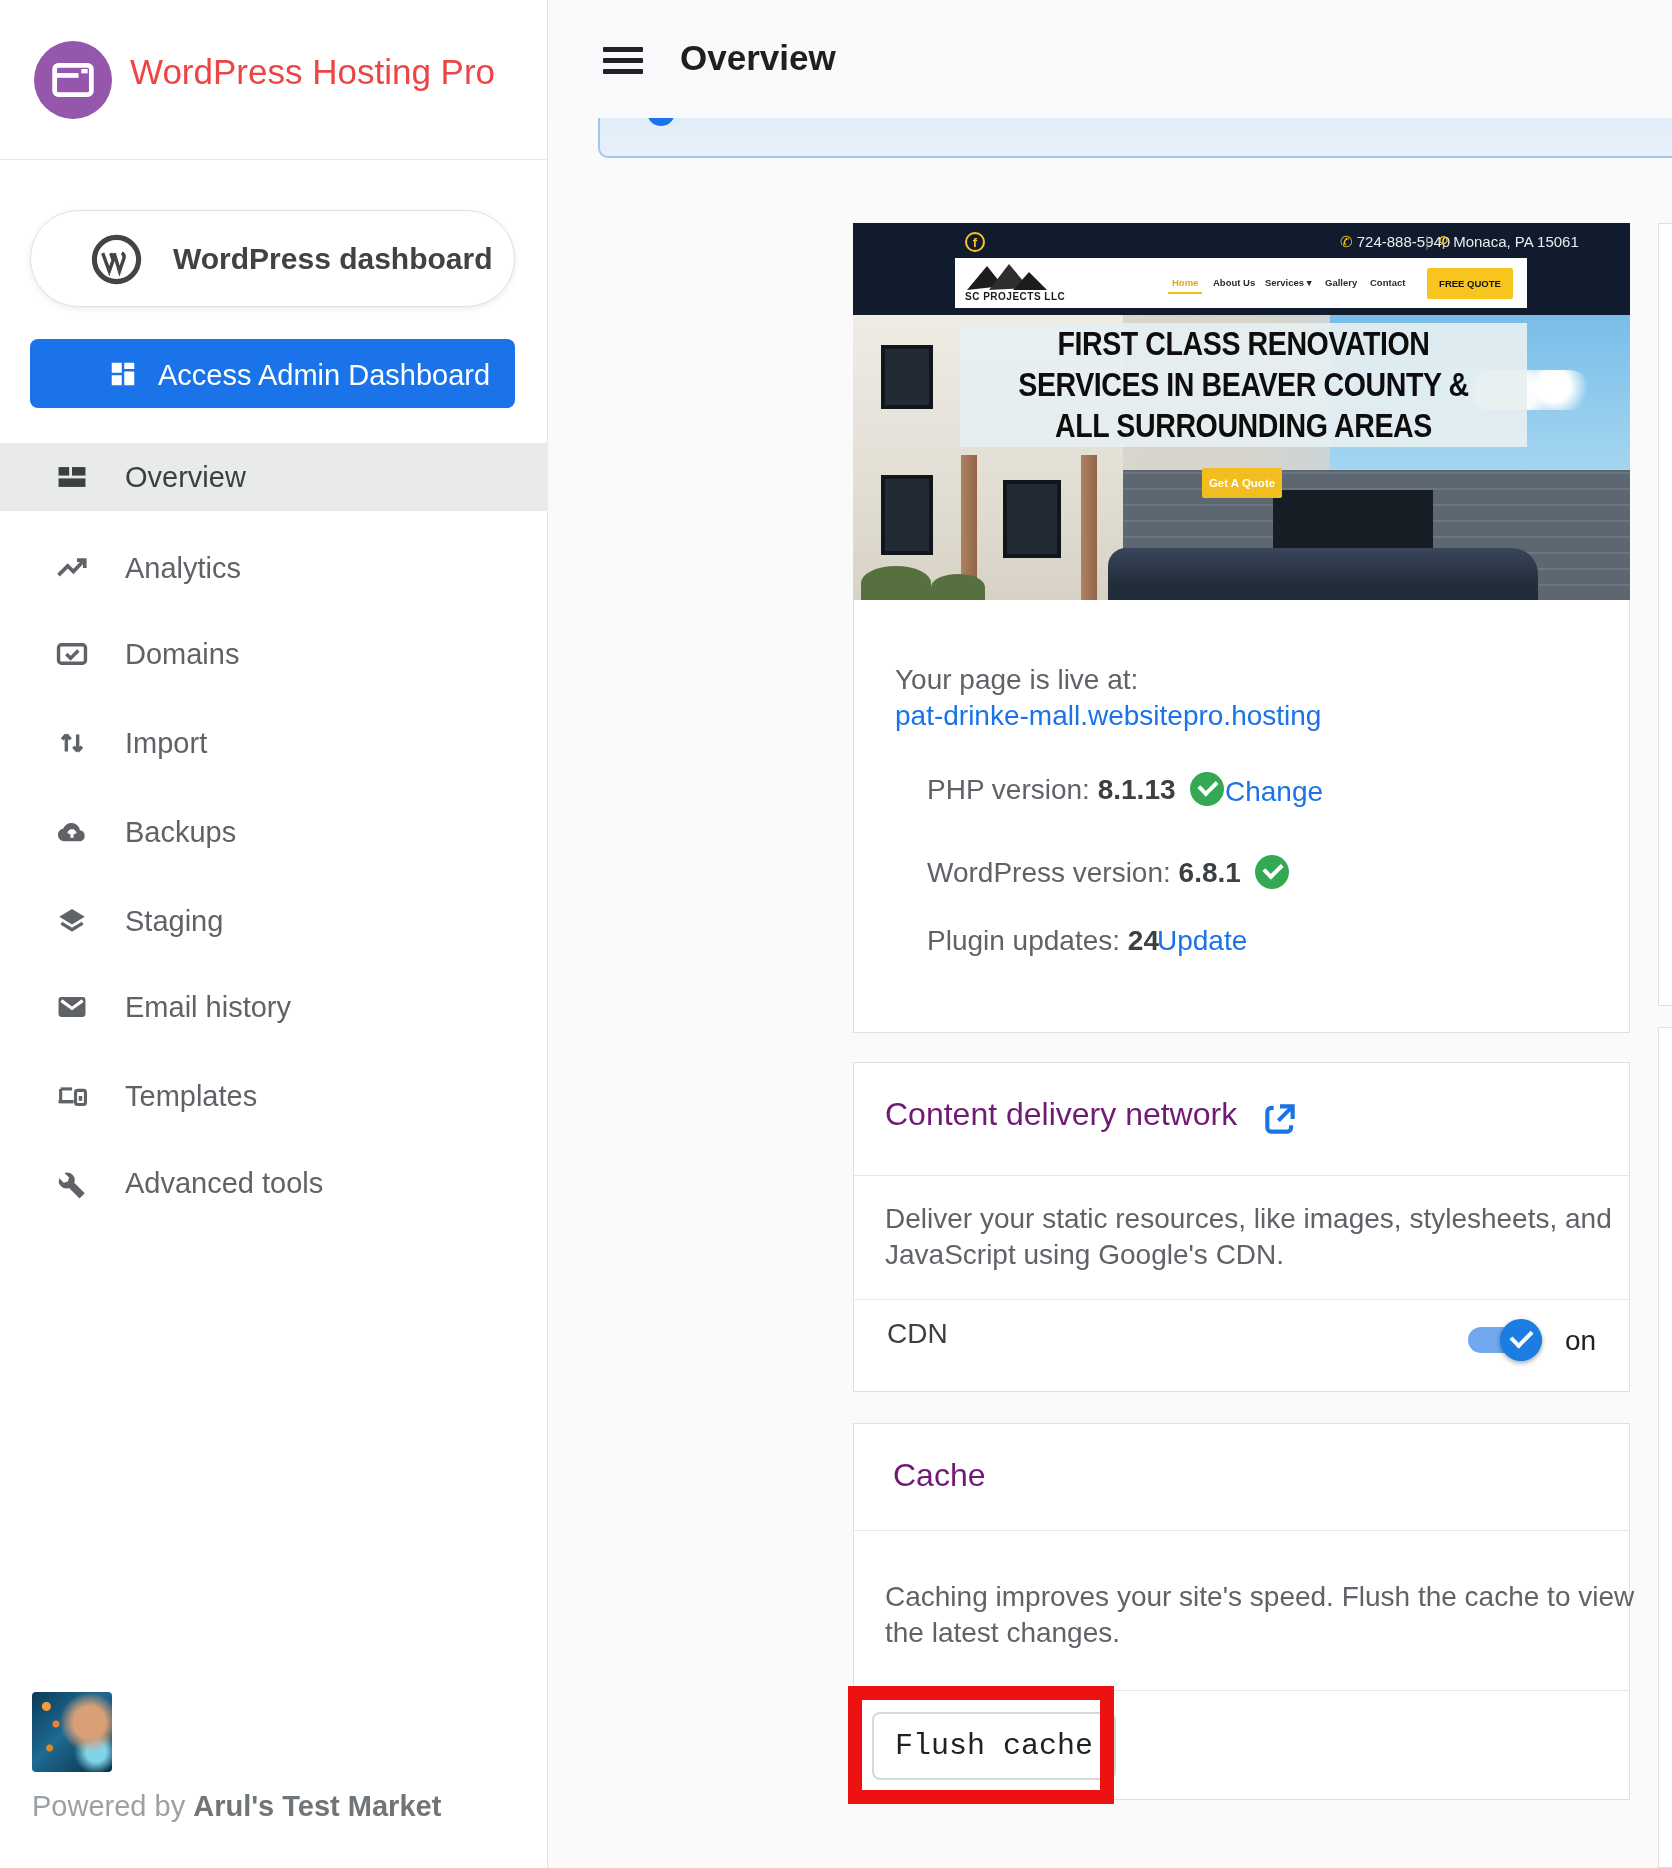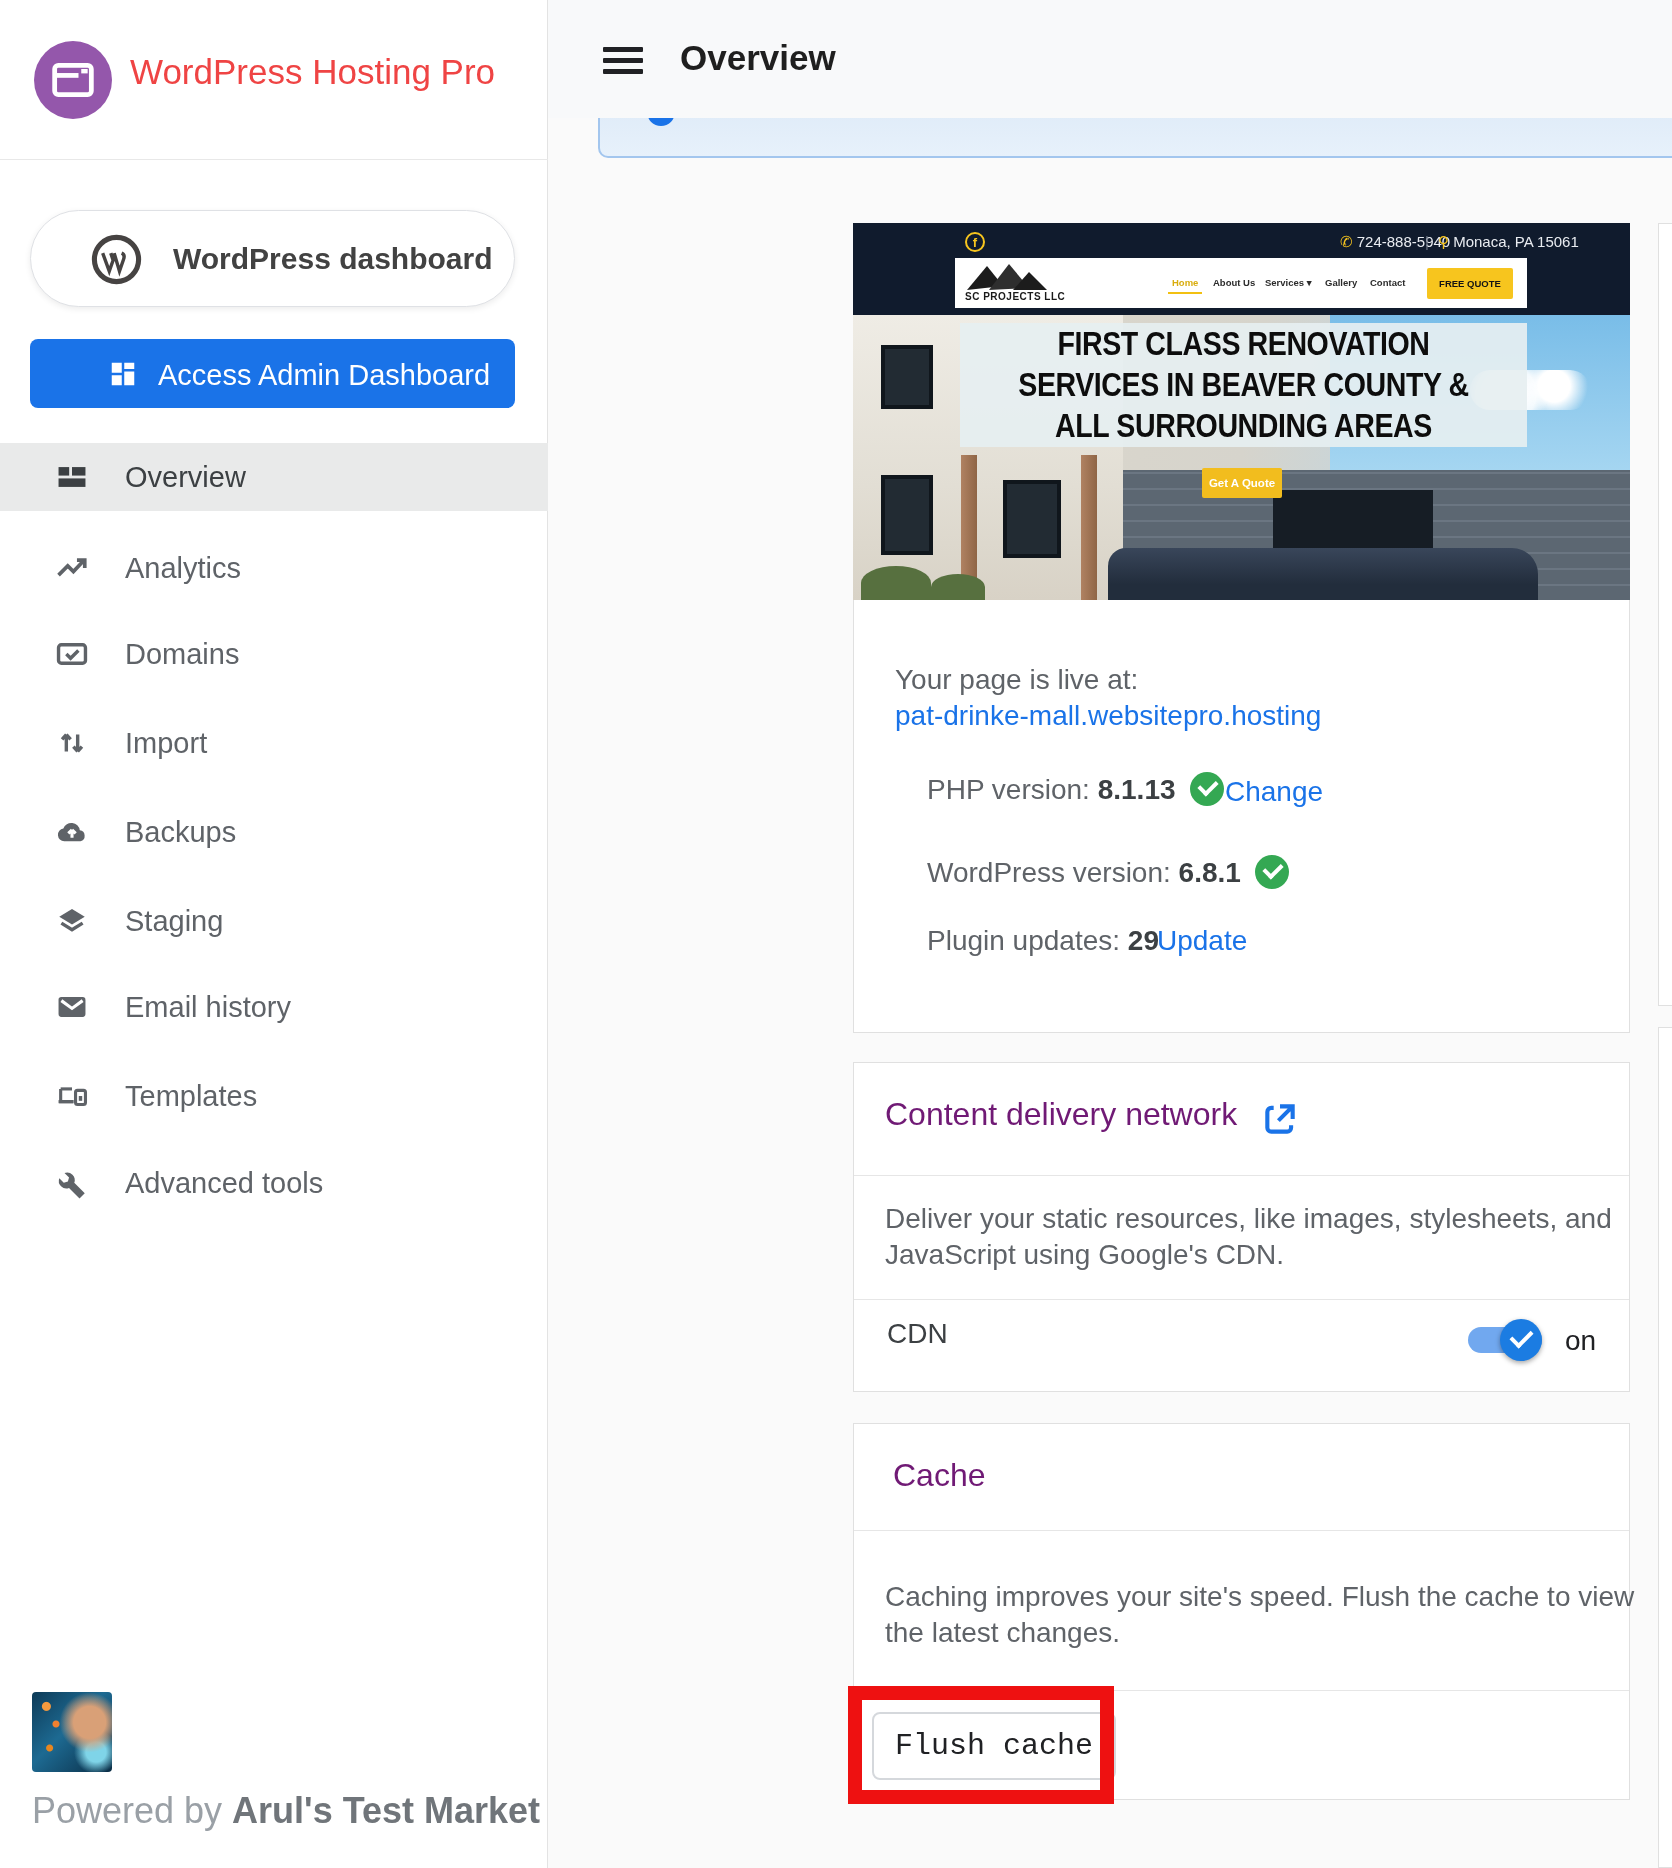--- a/index.html
+++ b/index.html
@@ -30,21 +30,21 @@
 
   .avatar { position:absolute; left:32px; top:1692px; width:80px; height:80px; border-radius:4px; overflow:hidden;
     background:
       radial-gradient(circle at 18% 18%, #f59a3e 0 4px, transparent 5px),
       radial-gradient(circle at 30% 40%, #f08030 0 3px, transparent 4px),
       radial-gradient(circle at 22% 70%, #e8861f 0 3px, transparent 4px),
       radial-gradient(circle at 72% 38%, #d9a077 0 16px, rgba(217,160,119,0.45) 24px, transparent 30px),
       radial-gradient(circle at 80% 75%, #7fd4e8 0 10px, transparent 22px),
       linear-gradient(135deg, #0d3a57 0%, #1d6a92 45%, #0a2c44 100%);
   }
-  .powered { position:absolute; left:32px; top:1790px; font-size:36px; color:#9aa0a6; }
+  .powered { position:absolute; left:32px; top:1790px; font-size:29px; color:#9aa0a6; }
   .powered b { color:#70757a; font-weight:700; }
 
   
   .main-header { position:absolute; left:548px; top:0; width:1124px; height:118px; background:#f8f9fa; z-index:5; }
   .hamburger { position:absolute; left:55px; top:47px; width:40px; height:27px; cursor:pointer; }
   .hamburger span { position:absolute; left:0; width:40px; height:5px; background:#202124; border-radius:1px; }
   .hamburger span:nth-child(1){ top:0; } .hamburger span:nth-child(2){ top:11px; } .hamburger span:nth-child(3){ top:22px; }
   .page-title { position:absolute; left:132px; top:38px; font-size:35px; font-weight:700; color:#1f1f1f; }
 
   
@@ -277,21 +277,21 @@
   <div class="ver-row" style="top:772px;">
     <span>PHP version: </span><b>8.1.13</b><span class="check"></span>
   </div>
   <div class="row-link" style="left:1225px; top:776px;">Change</div>
 
   <div class="ver-row" style="top:855px;">
     <span>WordPress version: </span><b>6.8.1</b><span class="check"></span>
   </div>
 
   <div class="ver-row" style="top:925px;">
-    <span>Plugin updates: </span><b>29</b>
+    <span>Plugin updates: </span><b>24</b>
   </div>
   <div class="row-link" style="left:1157px; top:925px;">Update</div>
 
   <div class="card card-cdn"></div>
   <div class="card-title" style="left:885px; top:1096px;">Content delivery network</div>
   <svg class="ext-icon" style="left:1261px; top:1100px;" width="38" height="38" viewBox="0 0 24 24">
     <path d="M8 5 H6.5 A2.5 2.5 0 0 0 4 7.5 V17.5 A2.5 2.5 0 0 0 6.5 20 H16.5 A2.5 2.5 0 0 0 19 17.5 V16" fill="none" stroke="#1a73e8" stroke-width="2.6"></path>
     <path d="M12 4 H20 V12 M20 4 L11 13" fill="none" stroke="#1a73e8" stroke-width="2.6"></path>
   </svg>
   <div class="hr" style="left:854px; top:1175px;"></div>

